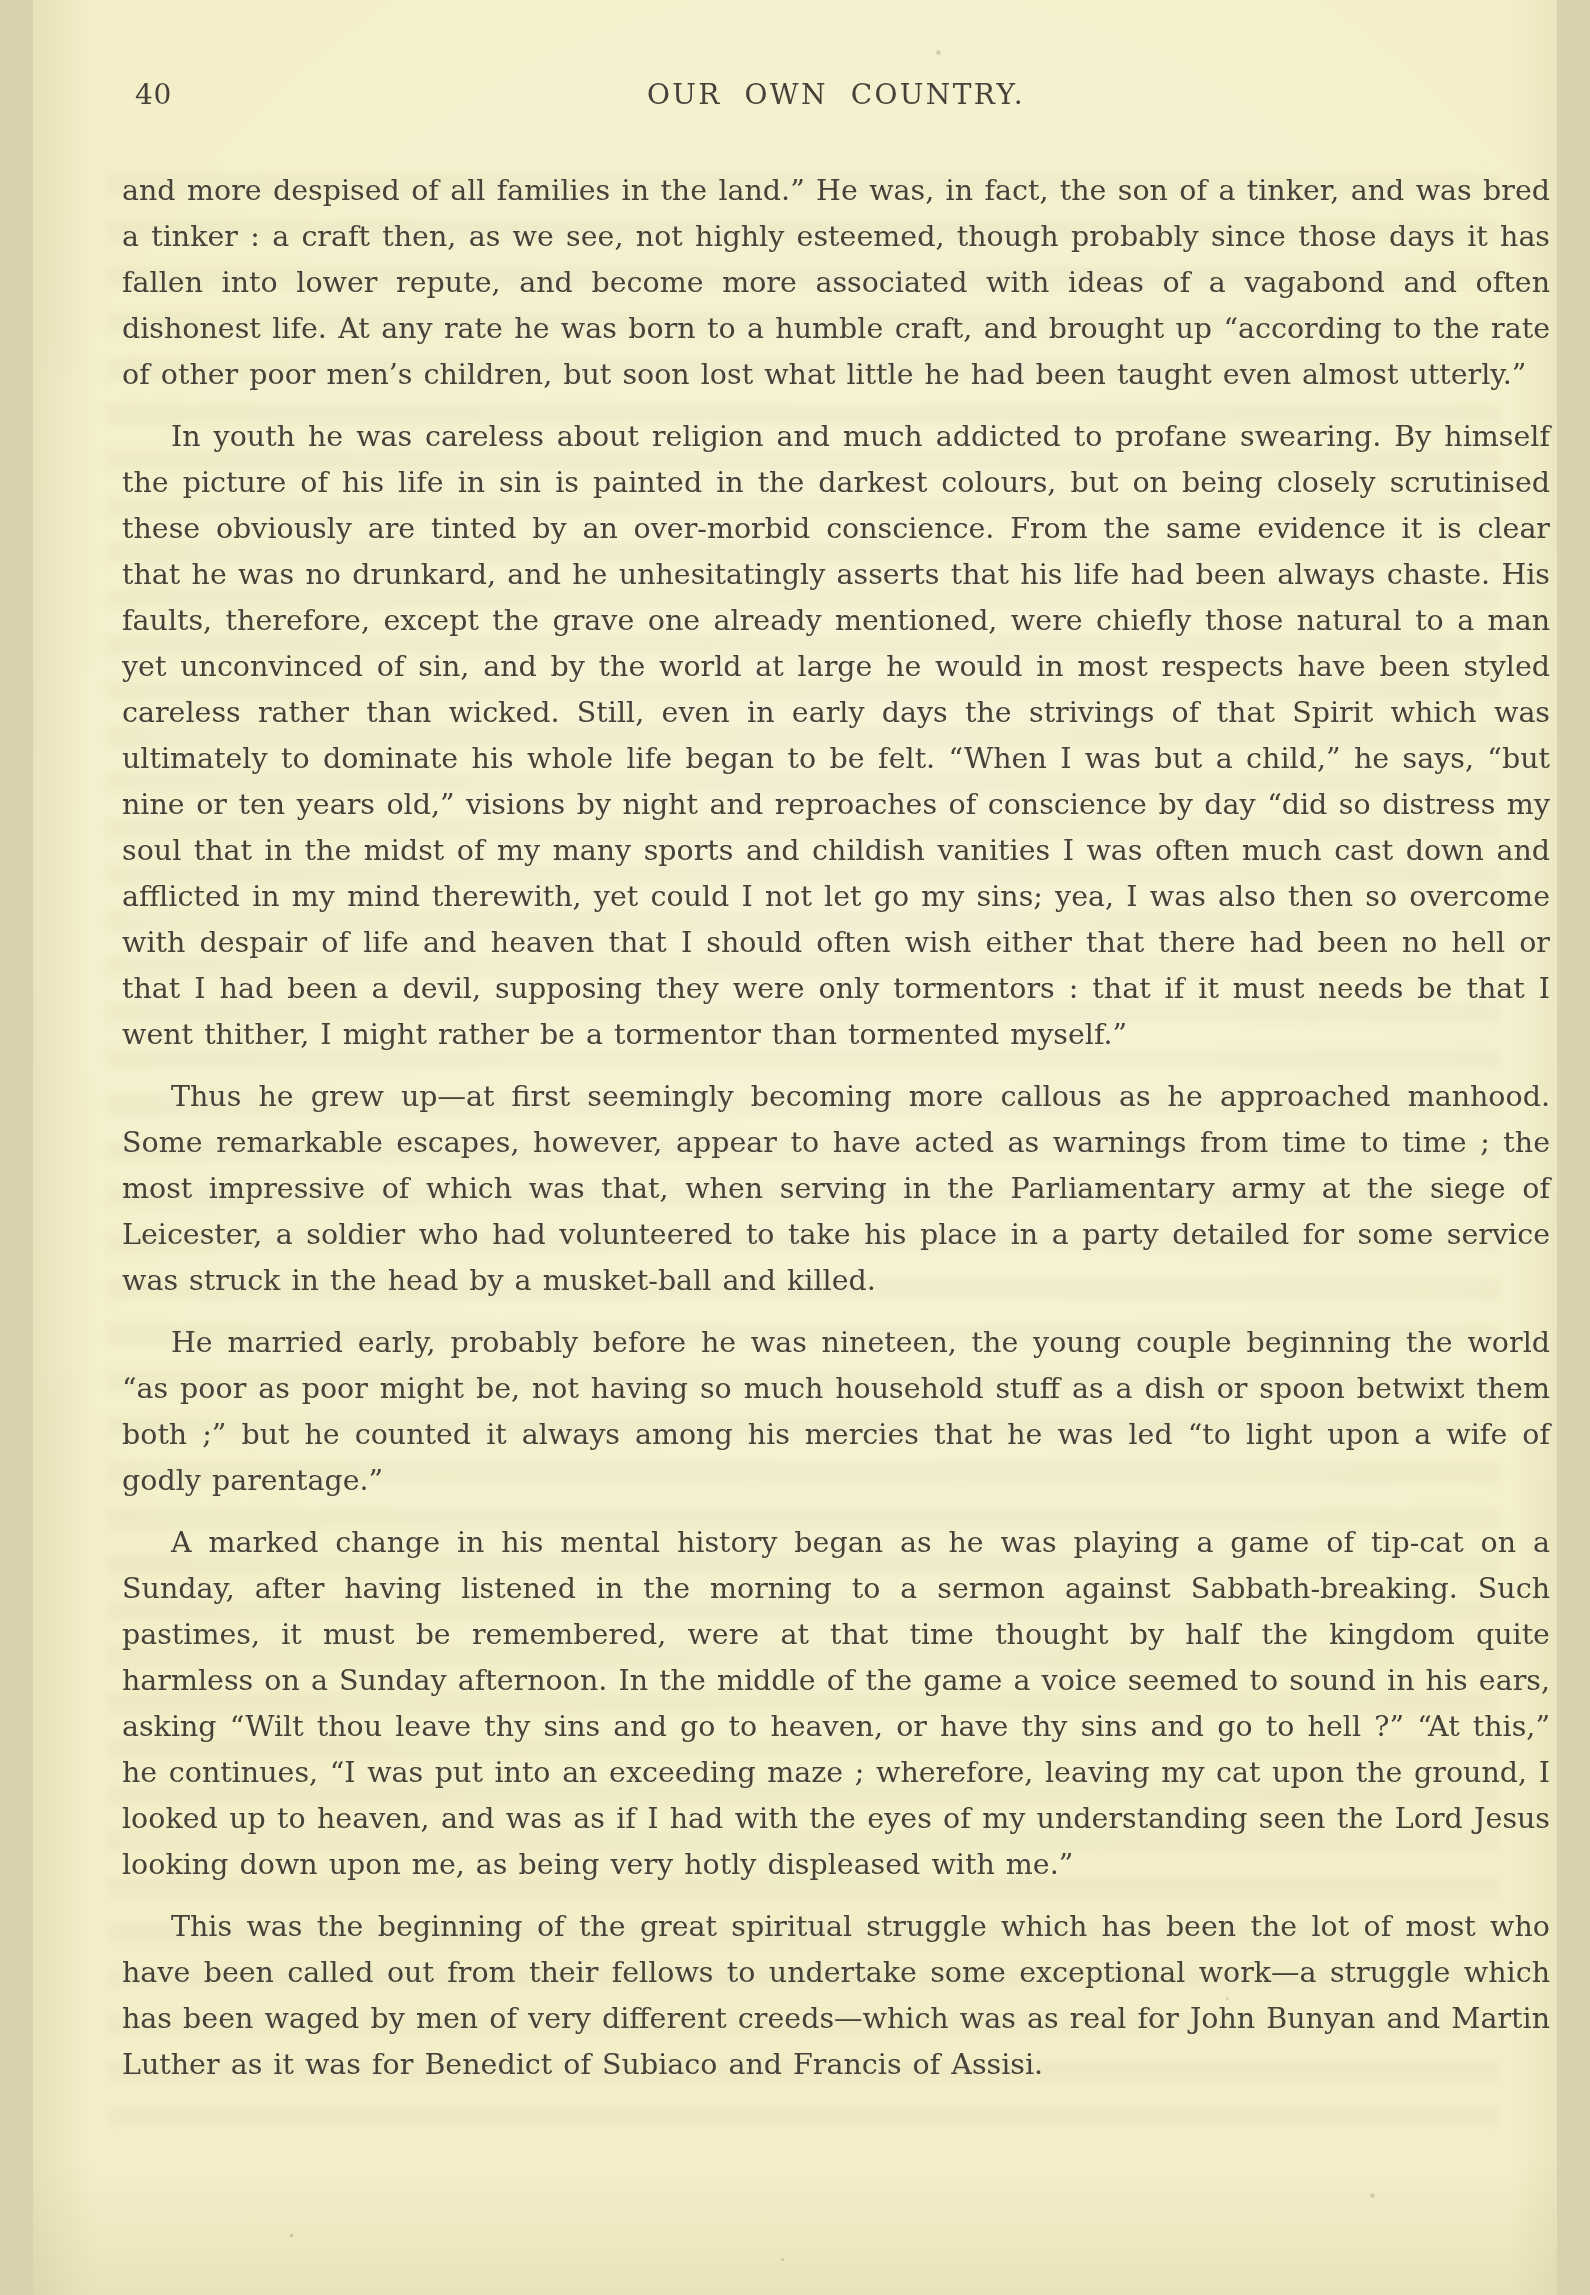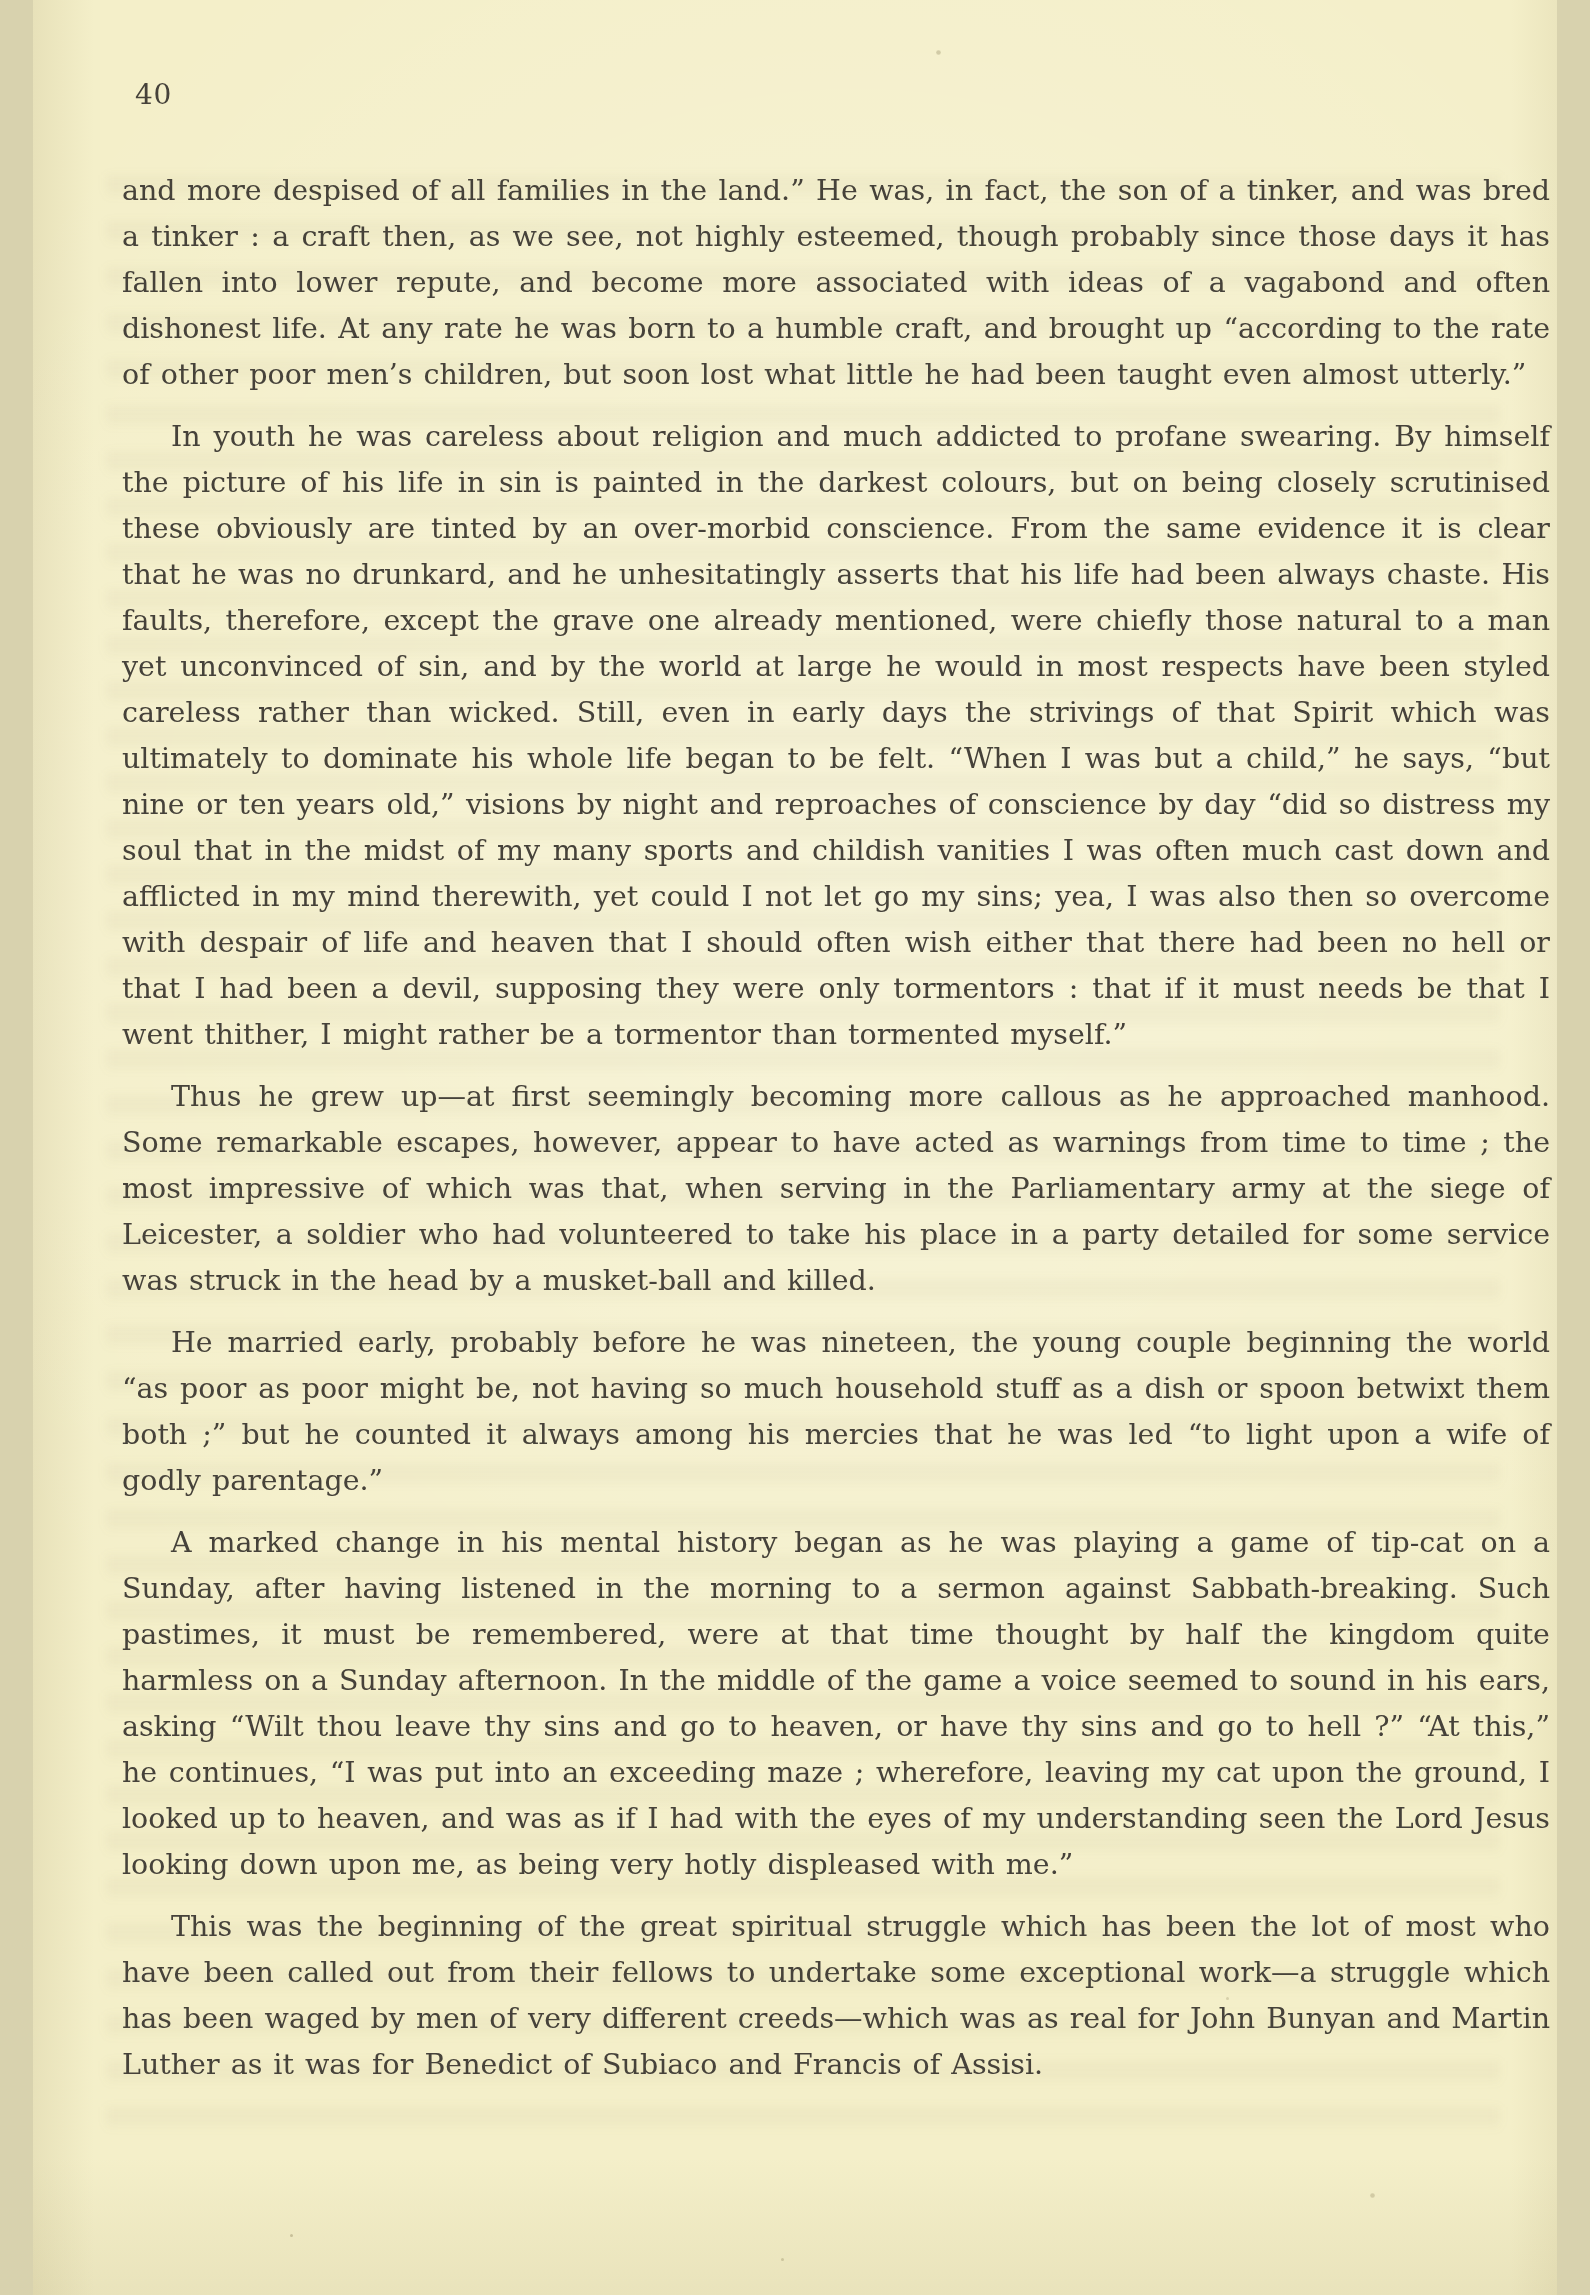--- a/index.html
+++ b/index.html
@@ -98,20 +98,21 @@
 </head>
 <body>
 
 <div class="page">
   <div class="paper-tone"></div>
   <div class="show-through"></div>
   <div class="specks"></div>
 
   <div class="running-head">
     <span class="page-num">40</span>
+    <span class="head-title">OUR OWN COUNTRY.</span>
   </div>
 
   <div class="text-block">
     <p>and more despised of all families in the land.”  He was, in fact, the son of a tinker, and was bred a tinker :  a craft then, as we see, not highly esteemed, though probably since those days it has fallen into lower repute, and become more associated with ideas of a vagabond and often dishonest life.  At any rate he was born to a humble craft, and brought up “according to the rate of other poor men’s children, but soon lost what little he had been taught even almost utterly.”</p>
     <p class="indent">In youth he was careless about religion and much addicted to profane swearing.  By himself the picture of his life in sin is painted in the darkest colours, but on being closely scrutinised these obviously are tinted by an over-morbid conscience.  From the same evidence it is clear that he was no drunkard, and he unhesitatingly asserts that his life had been always chaste.  His faults, therefore, except the grave one already mentioned, were chiefly those natural to a man yet unconvinced of sin, and by the world at large he would in most respects have been styled careless rather than wicked.  Still, even in early days the strivings of that Spirit which was ultimately to dominate his whole life began to be felt.  “When I was but a child,” he says, “but nine or ten years old,” visions by night and reproaches of conscience by day “did so distress my soul that in the midst of my many sports and childish vanities I was often much cast down and afflicted in my mind therewith, yet could I not let go my sins; yea, I was also then so overcome with despair of life and heaven that I should often wish either that there had been no hell or that I had been a devil, supposing they were only tormentors :  that if it must needs be that I went thither, I might rather be a tormentor than tormented myself.”</p>
     <p class="indent">Thus he grew up—at first seemingly becoming more callous as he approached manhood. Some remarkable escapes, however, appear to have acted as warnings from time to time ; the most impressive of which was that, when serving in the Parliamentary army at the siege of Leicester, a soldier who had volunteered to take his place in a party detailed for some service was struck in the head by a musket-ball and killed.</p>
     <p class="indent">He married early, probably before he was nineteen, the young couple beginning the world “as poor as poor might be, not having so much household stuff as a dish or spoon betwixt them both ;” but he counted it always among his mercies that he was led “to light upon a wife of godly parentage.”</p>
     <p class="indent">A marked change in his mental history began as he was playing a game of tip-cat on a Sunday, after having listened in the morning to a sermon against Sabbath-breaking. Such pastimes, it must be remembered, were at that time thought by half the kingdom quite harmless on a Sunday afternoon.  In the middle of the game a voice seemed to sound in his ears, asking “Wilt thou leave thy sins and go to heaven, or have thy sins and go to hell ?”  “At this,” he continues, “I was put into an exceeding maze ; wherefore, leaving my cat upon the ground, I looked up to heaven, and was as if I had with the eyes of my understanding seen the Lord Jesus looking down upon me, as being very hotly displeased with me.”</p>
     <p class="indent">This was the beginning of the great spiritual struggle which has been the lot of most who have been called out from their fellows to undertake some exceptional work—a struggle which has been waged by men of very different creeds—which was as real for John Bunyan and Martin Luther as it was for Benedict of Subiaco and Francis of Assisi.</p>
   </div>

